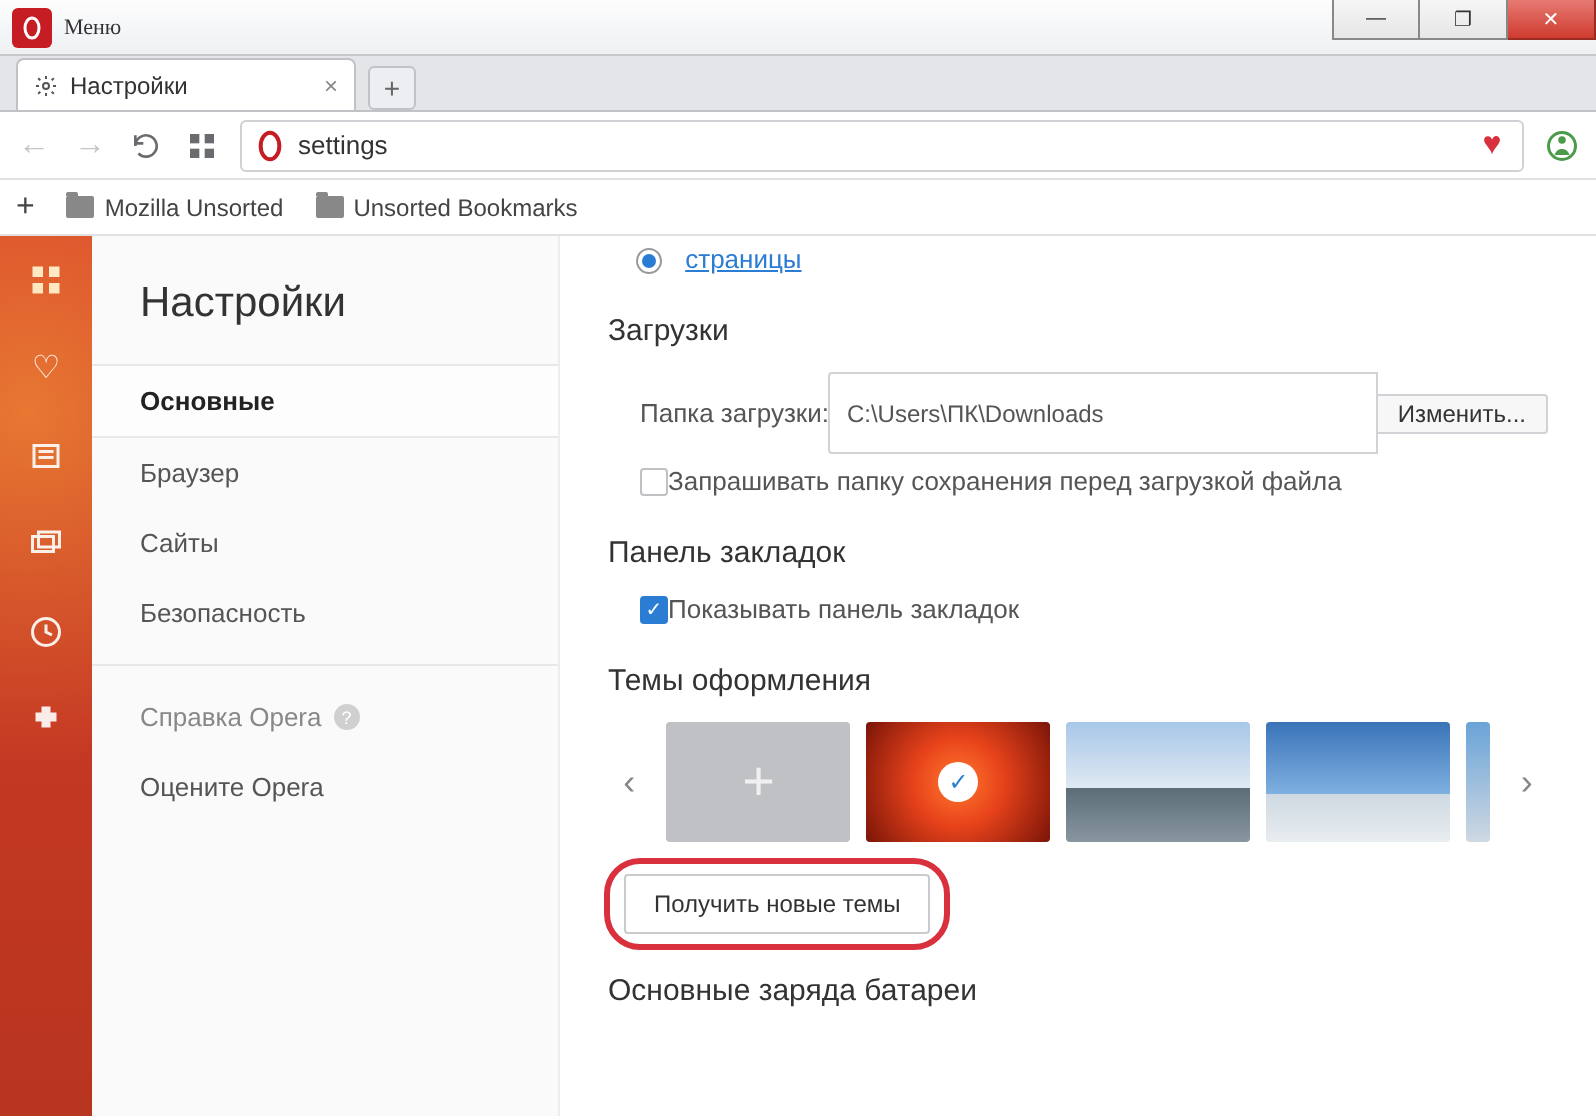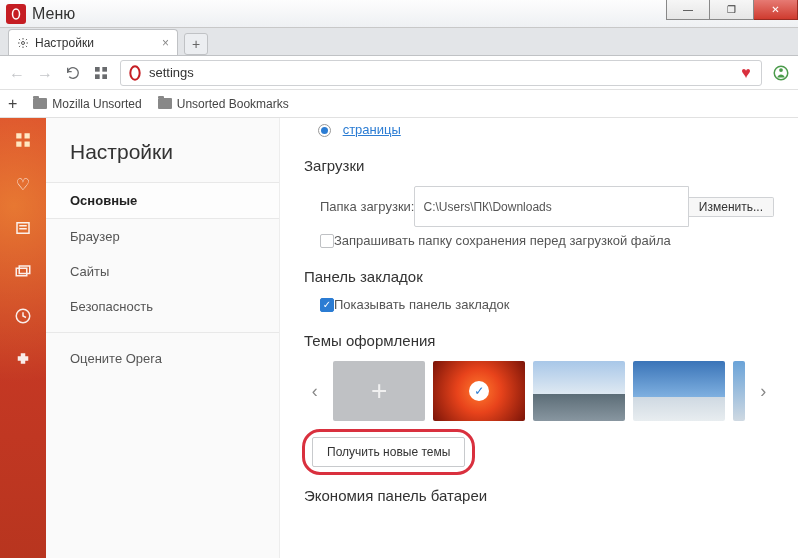--- a/index.html
+++ b/index.html
@@ -2,21 +2,21 @@
 <html><head>
 <meta charset="utf-8">
 <style>
 * { box-sizing: border-box; margin: 0; padding: 0; font-family: "Segoe UI", Arial, sans-serif; }
 body { width: 798px; height: 558px; background: #fff; overflow: hidden; }
 
 
 .titlebar { height: 28px; background: linear-gradient(#fdfdfd,#eef0f3); border-bottom: 1px solid #c8c8c8; display: flex; align-items: center; position: relative; }
 .titlebar .opera-btn { width: 20px; height: 20px; margin-left: 6px; background: #c51d23; border-radius: 3px; display:flex; align-items:center; justify-content:center; }
 .titlebar .opera-btn svg { width:12px; height:12px; }
-.titlebar .menu-label { font-size: 16px; margin-left: 6px; color: #333; }
+.titlebar .menu-label { font-size: 11px; margin-left: 6px; color: #333; font-family: Liberation Serif, serif; }
 .win-controls { position: absolute; right: 0; top: 0; display: flex; }
 .win-btn { width: 44px; height: 20px; border: 1px solid #888; border-top: none; display:flex; align-items:center; justify-content:center; background: linear-gradient(#f6f6f6,#e6e6e6); font-size:10px; color:#333; }
 .win-btn.close { background: linear-gradient(#e67a73,#cf3b2f); color:#fff; border-color:#9a2b22;}
 .win-btn + .win-btn { border-left: none; }
 
 
 .tabstrip { height: 28px; background: #e3e5e8; display:flex; align-items:flex-end; padding-left: 8px; border-bottom:1px solid #c0c2c5; }
 .tab { height: 26px; width: 170px; background: #fff; border:1px solid #c0c2c5; border-bottom:none; border-radius:4px 4px 0 0; display:flex; align-items:center; padding:0 8px; font-size:12px; color:#333; }
 .tab .gear { width:12px; height:12px; margin-right:6px; color:#555; }
 .tab .close-x { margin-left:auto; color:#888; font-size:12px; cursor:pointer; }
@@ -196,20 +196,24 @@
       </div>
   </div>
 
   <div class="settings-nav">
     <h1>Настройки</h1>
     <div class="nav-item active">Основные</div>
     <div class="nav-item">Браузер</div>
     <div class="nav-item">Сайты</div>
     <div class="nav-item">Безопасность</div>
     <div class="nav-sep"></div>
+    <div class="nav-item help">
+      <span>Справка Opera</span>
+      <span class="help-q">?</span>
+    </div>
     <div class="nav-item">Оцените Opera</div>
   </div>
 
   <div class="content">
     <div class="truncated-top">
       <span class="radio"></span>
       <a>страницы</a>
     </div>
 
     <div class="sec-title">Загрузки</div>
@@ -241,16 +245,16 @@
       <div class="theme-tile mtn1"></div>
       <div class="theme-tile mtn2"></div>
       <div class="theme-tile cut"></div>
       <div class="theme-arrow">›</div>
     </div>
     <div class="get-themes-wrap">
       <button class="get-themes">Получить новые темы</button>
       <div class="highlight-ring"></div>
     </div>
 
-    <div class="sec-title">Экономия панель батареи</div>
+    <div class="sec-title">Основные заряда батареи</div>
   </div>
 
 </div>
 
 </body></html>

